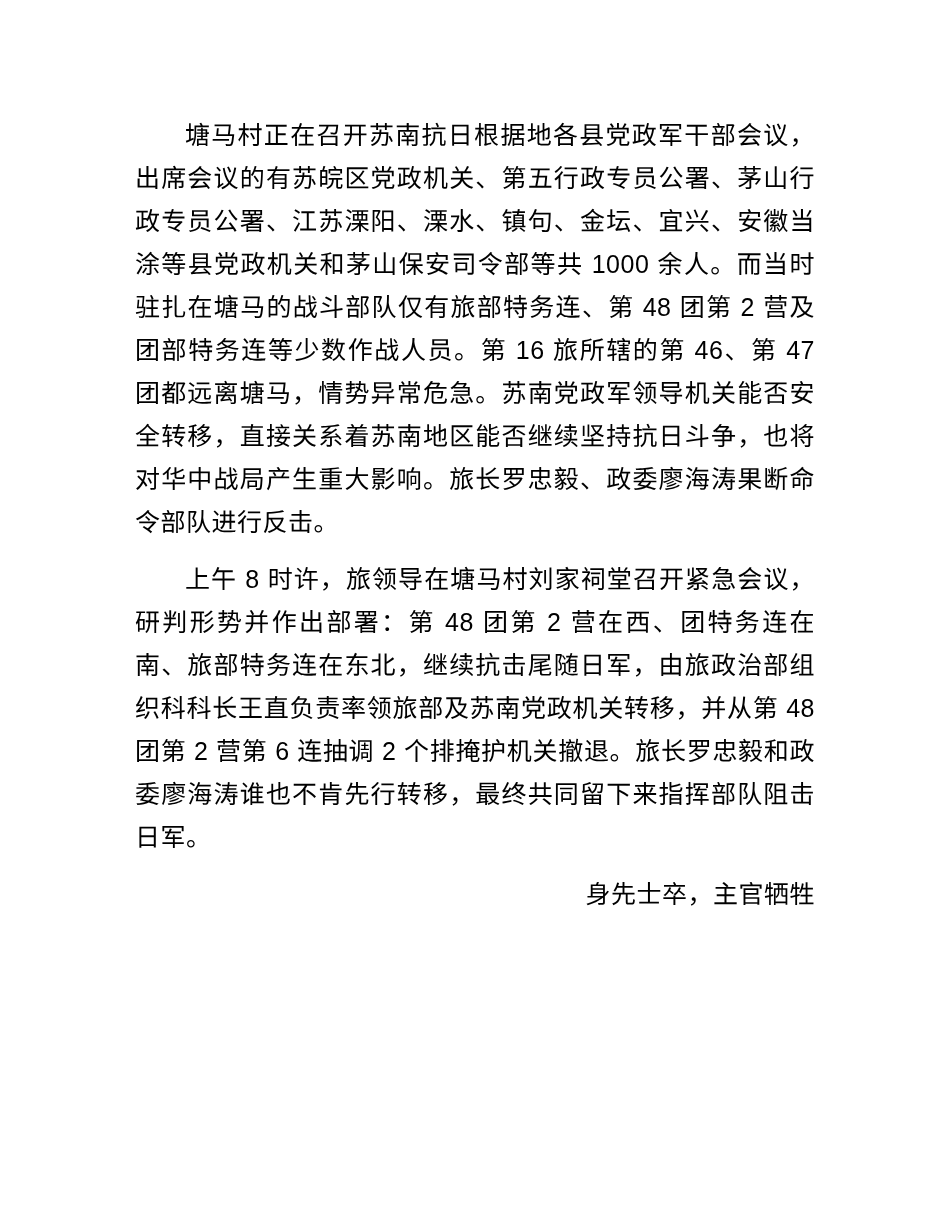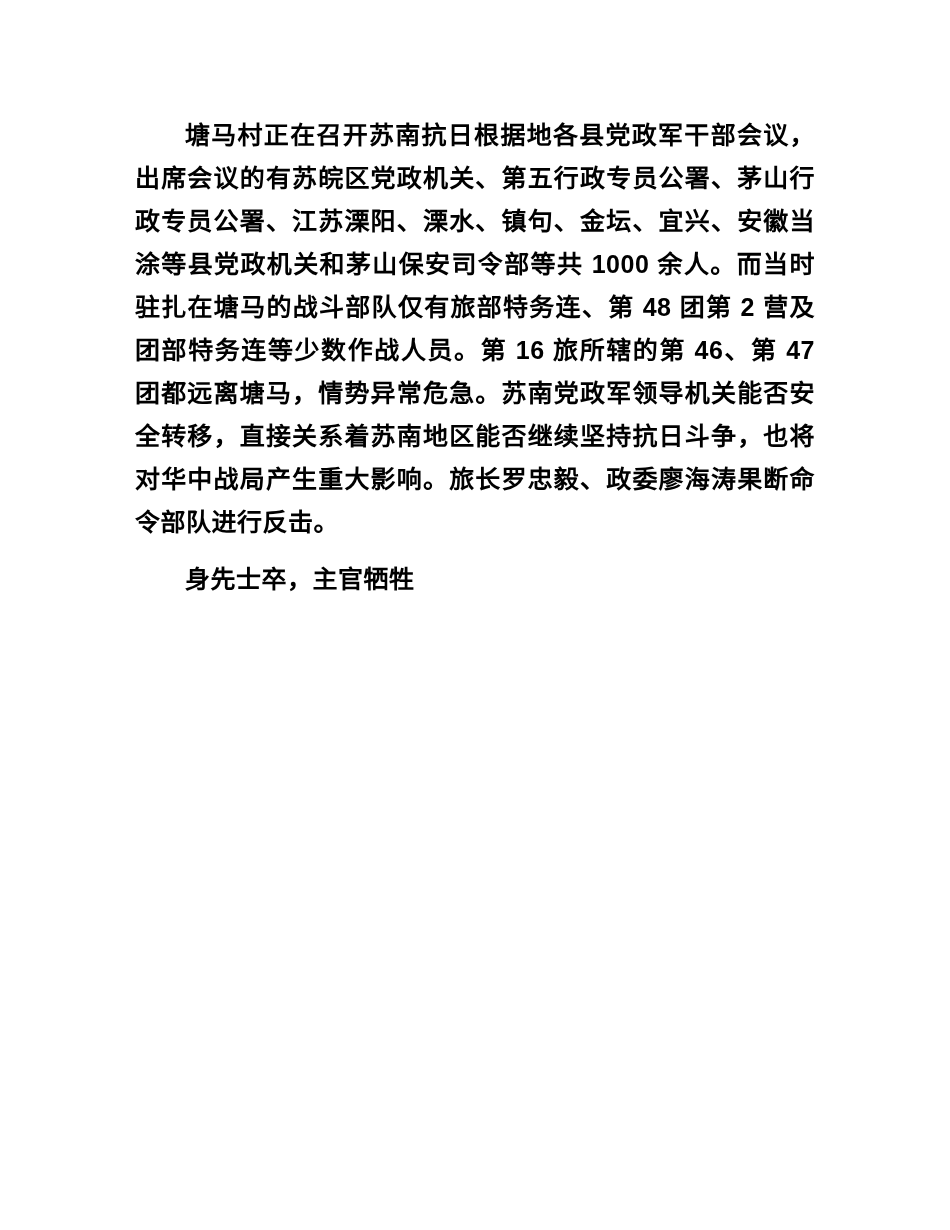--- a/index.html
+++ b/index.html
@@ -18,29 +18,30 @@
     width: 950px;
     height: 1230px;
     padding: 114px 135px 0 135px;
     overflow: hidden;
     color: #000000;
   }
   .para {
     margin: 0 0 14px 0;
     font-size: 25px;
     line-height: 43px;
-    font-weight: 700;
+    font-weight: 400;
     text-align: justify;
     text-indent: 2em;
     letter-spacing: 0.5px;
     word-break: break-all;
   }
   .section-heading {
-    text-align: left;
+    text-align: right;
   }
 </style>
 </head>
 <body style="background: rgb(255, 255, 255);">
 
 <div class="page" style="color: rgb(0, 0, 0);">
   <p class="para">塘马村正在召开苏南抗日根据地各县党政军干部会议，出席会议的有苏皖区党政机关、第五行政专员公署、茅山行政专员公署、江苏溧阳、溧水、镇句、金坛、宜兴、安徽当涂等县党政机关和茅山保安司令部等共 1000 余人。而当时驻扎在塘马的战斗部队仅有旅部特务连、第 48 团第 2 营及团部特务连等少数作战人员。第 16 旅所辖的第 46、第 47 团都远离塘马，情势异常危急。苏南党政军领导机关能否安全转移，直接关系着苏南地区能否继续坚持抗日斗争，也将对华中战局产生重大影响。旅长罗忠毅、政委廖海涛果断命令部队进行反击。</p>
+  <p class="para">上午 8 时许，旅领导在塘马村刘家祠堂召开紧急会议，研判形势并作出部署：第 48 团第 2 营在西、团特务连在南、旅部特务连在东北，继续抗击尾随日军，由旅政治部组织科科长王直负责率领旅部及苏南党政机关转移，并从第 48 团第 2 营第 6 连抽调 2 个排掩护机关撤退。旅长罗忠毅和政委廖海涛谁也不肯先行转移，最终共同留下来指挥部队阻击日军。</p>
   <p class="para section-heading">身先士卒，主官牺牲</p>
 </div>
 
 </body></html>

